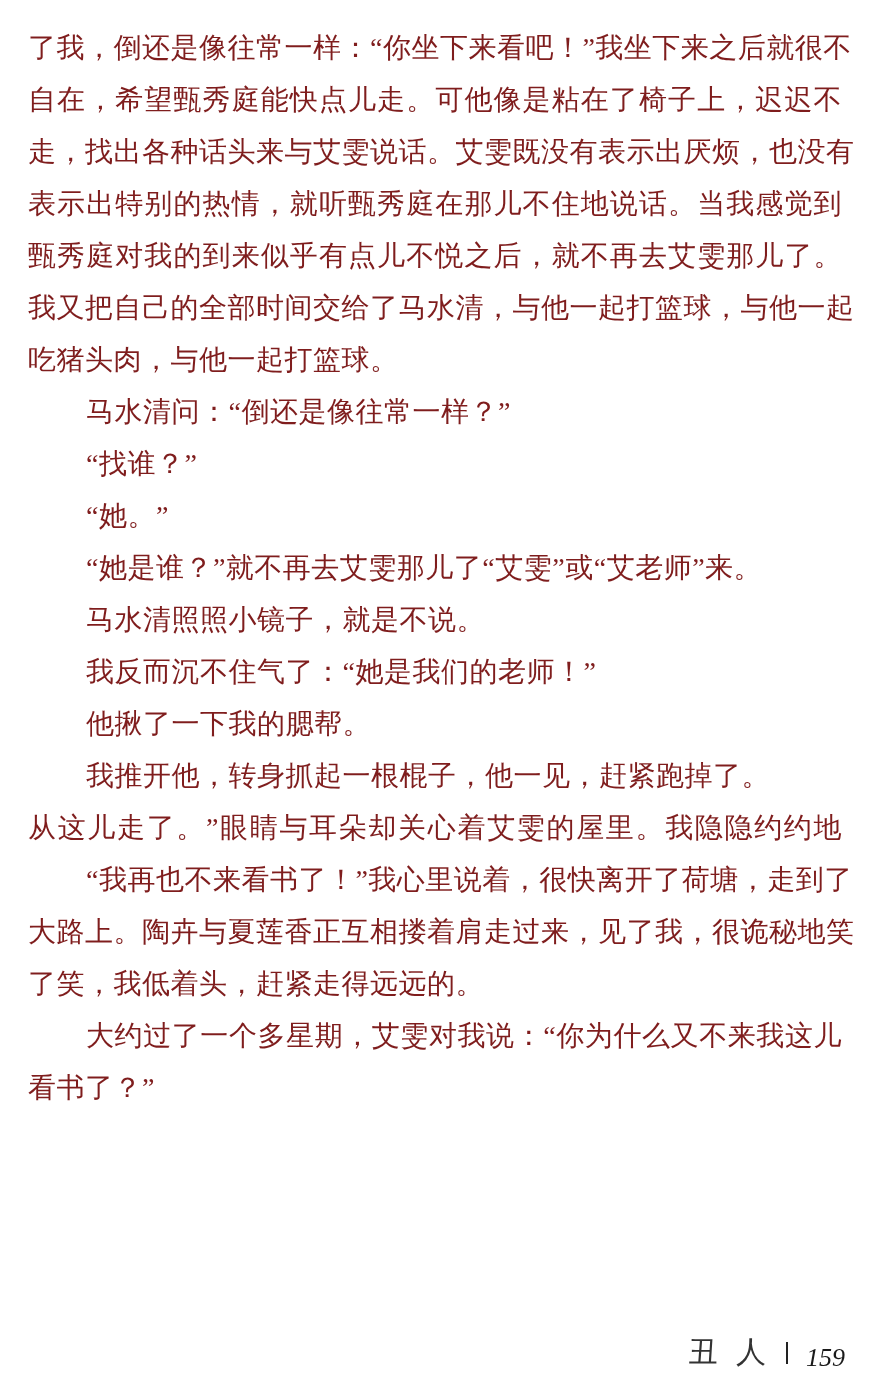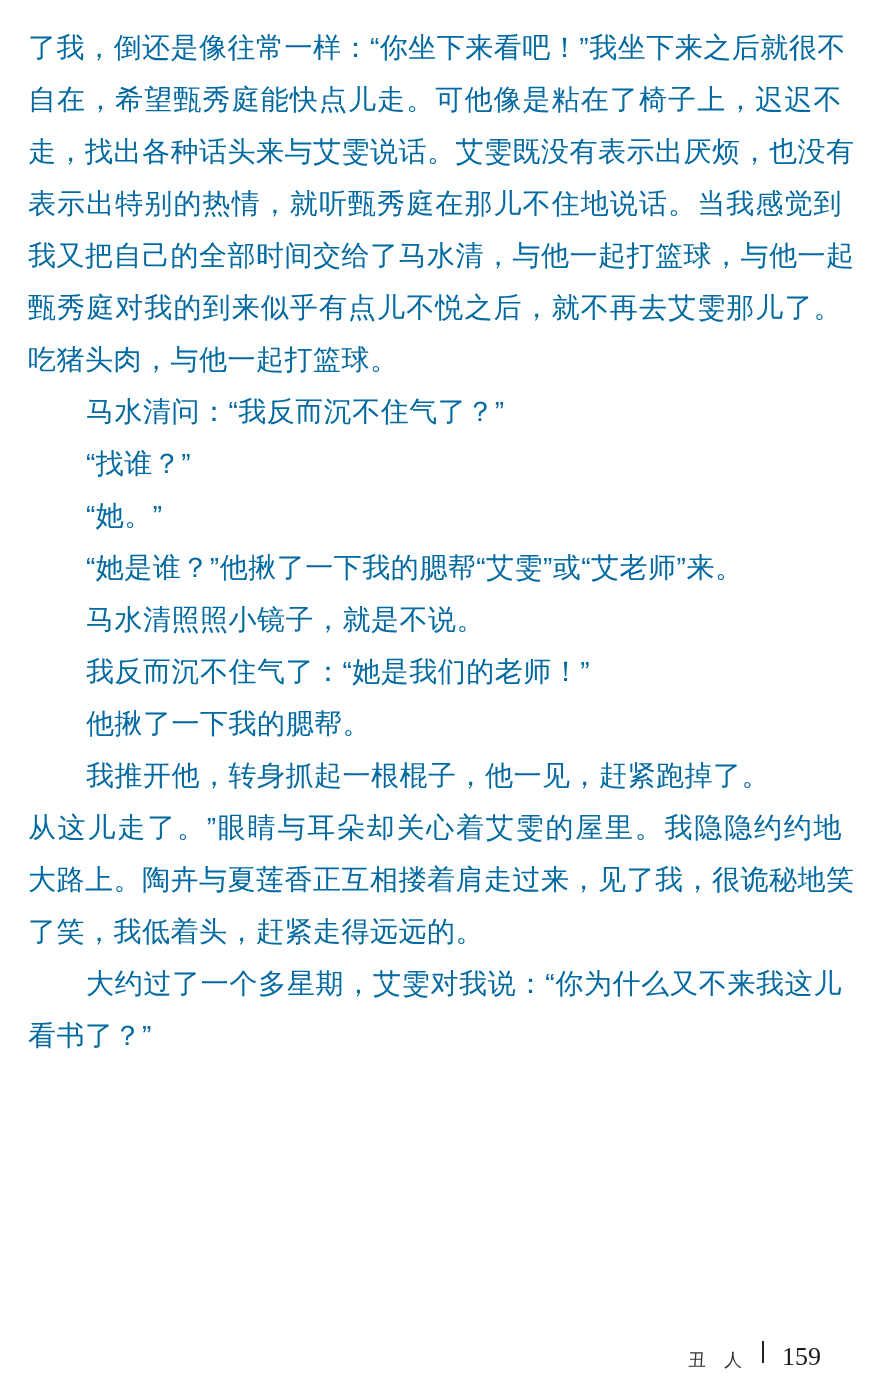--- a/index.html
+++ b/index.html
@@ -1,55 +1,56 @@
 <!DOCTYPE html>
 <html><head>
   <meta charset="utf-8">
   <style>
     html, body { margin: 0; padding: 0; background: #ffffff; }
     body { width: 872px; height: 1391px; position: relative; overflow: hidden; }
     .page { position: absolute; left: 28px; top: 22px; width: 814px; }
     .line {
       height: 52px; line-height: 52px;
-      font-family: Liberation Sans, sans-serif;
-      font-size: 28px; color: #0369a1; white-space: nowrap;
+      font-family: Liberation Serif, serif;
+      font-size: 28px; color: #7f1d1d; white-space: nowrap;
       text-align: justify; text-align-last: justify;
       letter-spacing: 0.5px;
     }
     .line.last { text-align-last: left; }
     .line.indent { padding-left: 58px; }
     .footer {
       position: absolute; top: 1332px; left: 688px;
       font-family: "DejaVu Serif", "Liberation Serif", serif;
       color: #1a1a1a; display: flex; align-items: center;
     }
-    .running-title { font-size: 18px; letter-spacing: 18px; color: #333; margin-top: 16px; }
+    .running-title { font-size: 30px; letter-spacing: 18px; color: #333; }
     .sep { display: inline-block; width: 2px; height: 22px; background: #222; margin: 0 18px 0 2px; }
-    .pagenum { font-family: "Liberation Serif", serif; font-size: 26px; margin-top: 10px; }
+    .pagenum { font-family: "Liberation Serif", serif; font-style: italic; font-size: 26px; margin-top: 10px; }
   </style>
 </head>
 <body>
 
 <div class="page">
   <div class="line">了我，倒还是像往常一样：“你坐下来看吧！”我坐下来之后就很不</div>
   <div class="line">自在，希望甄秀庭能快点儿走。可他像是粘在了椅子上，迟迟不</div>
   <div class="line">走，找出各种话头来与艾雯说话。艾雯既没有表示出厌烦，也没有</div>
   <div class="line">表示出特别的热情，就听甄秀庭在那儿不住地说话。当我感觉到</div>
+  <div class="line">甄秀庭对我的到来似乎有点儿不悦之后，就不再去艾雯那儿了。</div>
   <div class="line">我又把自己的全部时间交给了马水清，与他一起打篮球，与他一起</div>
-  <div class="line">甄秀庭对我的到来似乎有点儿不悦之后，就不再去艾雯那儿了。</div>
   <div class="line last">吃猪头肉，与他一起打篮球。</div>
-  <div class="line indent last">马水清问：“我反而沉不住气了？”</div>
+  <div class="line indent last">马水清问：“倒还是像往常一样？”</div>
   <div class="line indent last">“找谁？”</div>
   <div class="line indent last">“她。”</div>
-  <div class="line indent last">“她是谁？”他揪了一下我的腮帮“艾雯”或“艾老师”来。</div>
+  <div class="line indent last">“她是谁？”就不再去艾雯那儿了“艾雯”或“艾老师”来。</div>
   <div class="line indent last">马水清照照小镜子，就是不说。</div>
   <div class="line indent last">我反而沉不住气了：“她是我们的老师！”</div>
   <div class="line indent last">他揪了一下我的腮帮。</div>
   <div class="line indent last">我推开他，转身抓起一根棍子，他一见，赶紧跑掉了。</div>
   <div class="line">从这儿走了。”眼睛与耳朵却关心着艾雯的屋里。我隐隐约约地</div>
+  <div class="line indent">“我再也不来看书了！”我心里说着，很快离开了荷塘，走到了</div>
   <div class="line">大路上。陶卉与夏莲香正互相搂着肩走过来，见了我，很诡秘地笑</div>
   <div class="line last">了笑，我低着头，赶紧走得远远的。</div>
   <div class="line indent">大约过了一个多星期，艾雯对我说：“你为什么又不来我这儿</div>
   <div class="line last">看书了？”</div>
 </div>
 
 <div class="footer">
   <span class="running-title">丑人</span>
   <span class="sep"></span>
   <span class="pagenum">159</span>

